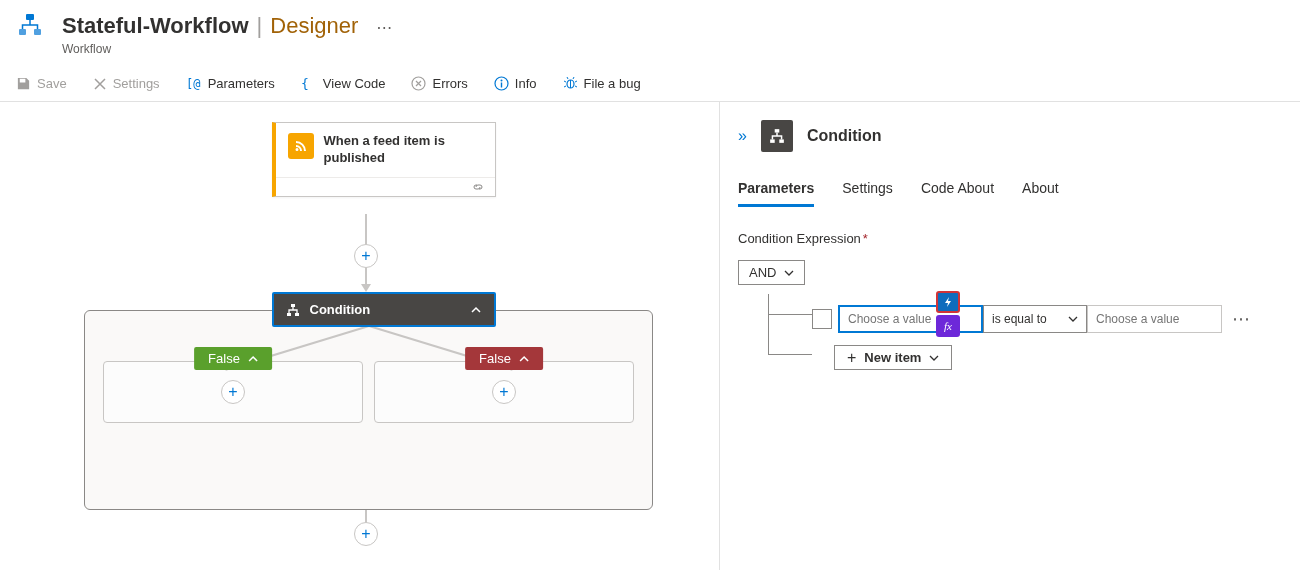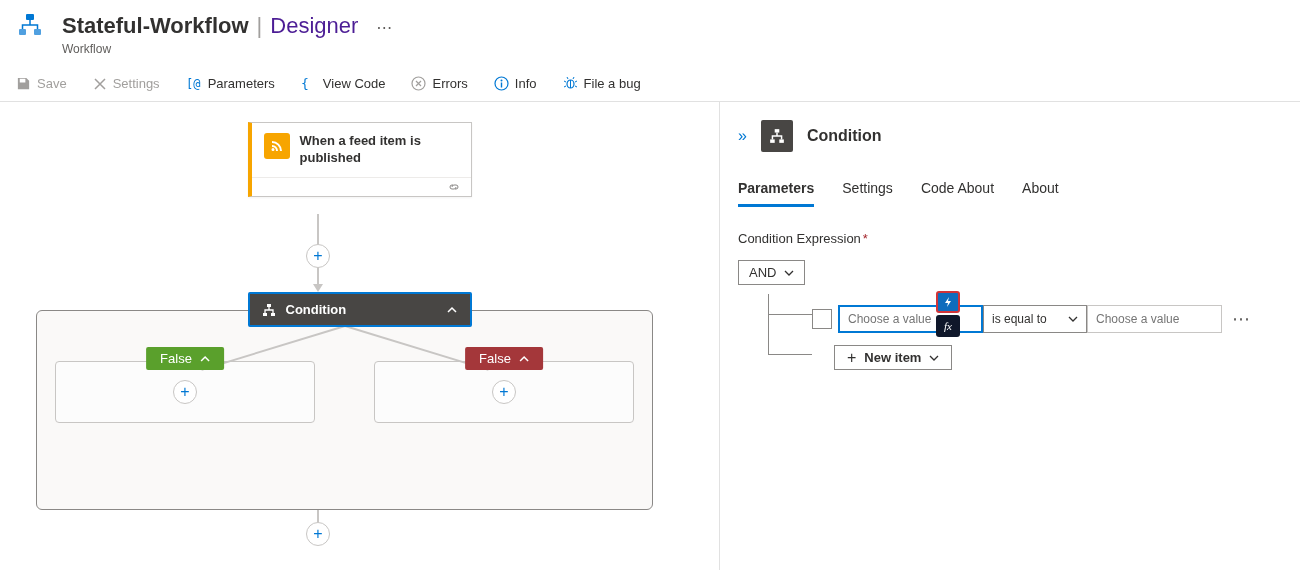--- a/index.html
+++ b/index.html
@@ -33,21 +33,21 @@
     padding: 12px 16px 4px 16px;
   }
   .app-icon {
     width: 28px; height: 28px;
     display: flex; align-items: center; justify-content: center;
     margin-right: 18px;
   }
   .title-row { display: flex; align-items: baseline; gap: 8px; }
   .title-strong { font-size: 22px; font-weight: 600; }
   .title-sep { font-size: 22px; color: #a19f9d; font-weight: 300; }
-  .title-light { font-size: 22px; color: #4c1d95; font-weight: 400; }
+  .title-light { font-size: 22px; color: #a16207; font-weight: 400; }
   .title-dots { font-size: 16px; color: #605e5c; margin-left: 10px; cursor: pointer; }
   .subtitle { font-size: 12px; color: #605e5c; padding-left: 62px; margin-top: -2px; }
 
   
   .cmdbar {
     display: flex;
     align-items: center;
     gap: 26px;
     padding: 10px 16px;
     border-bottom: 1px solid var(--border-gray);
@@ -60,20 +60,21 @@
     color: var(--text-dark);
     cursor: pointer;
   }
   .cmd.disabled { color: #a19f9d; }
   .cmd svg { flex: none; }
 
   
   .main {
     display: flex;
     height: calc(580px - 112px);
+    margin-left: 48px;
   }
   .canvas {
     flex: 1;
     position: relative;
     border-right: 1px solid var(--border-gray);
   }
   .panel {
     width: 580px;
     padding: 18px 30px 18px 18px;
     position: relative;
@@ -319,21 +320,21 @@
     gap: 2px;
     z-index: 5;
   }
   .token-btn {
     width: 24px; height: 22px;
     border-radius: 3px;
     display: flex; align-items: center; justify-content: center;
     cursor: pointer;
   }
   .token-btn.dynamic { background: #0f6cbd; border: 2px solid #d13438; }
-  .token-btn.fx      { background: #0f172a; }
+  .token-btn.fx      { background: #6d28d9; }
 
   .newitem {
     display: inline-flex; align-items: center; gap: 8px;
     border: 1px solid #8a8886;
     padding: 4px 12px;
     font-size: 13px;
     font-weight: 600;
     margin-top: 12px;
     margin-left: 96px;
     cursor: pointer;

